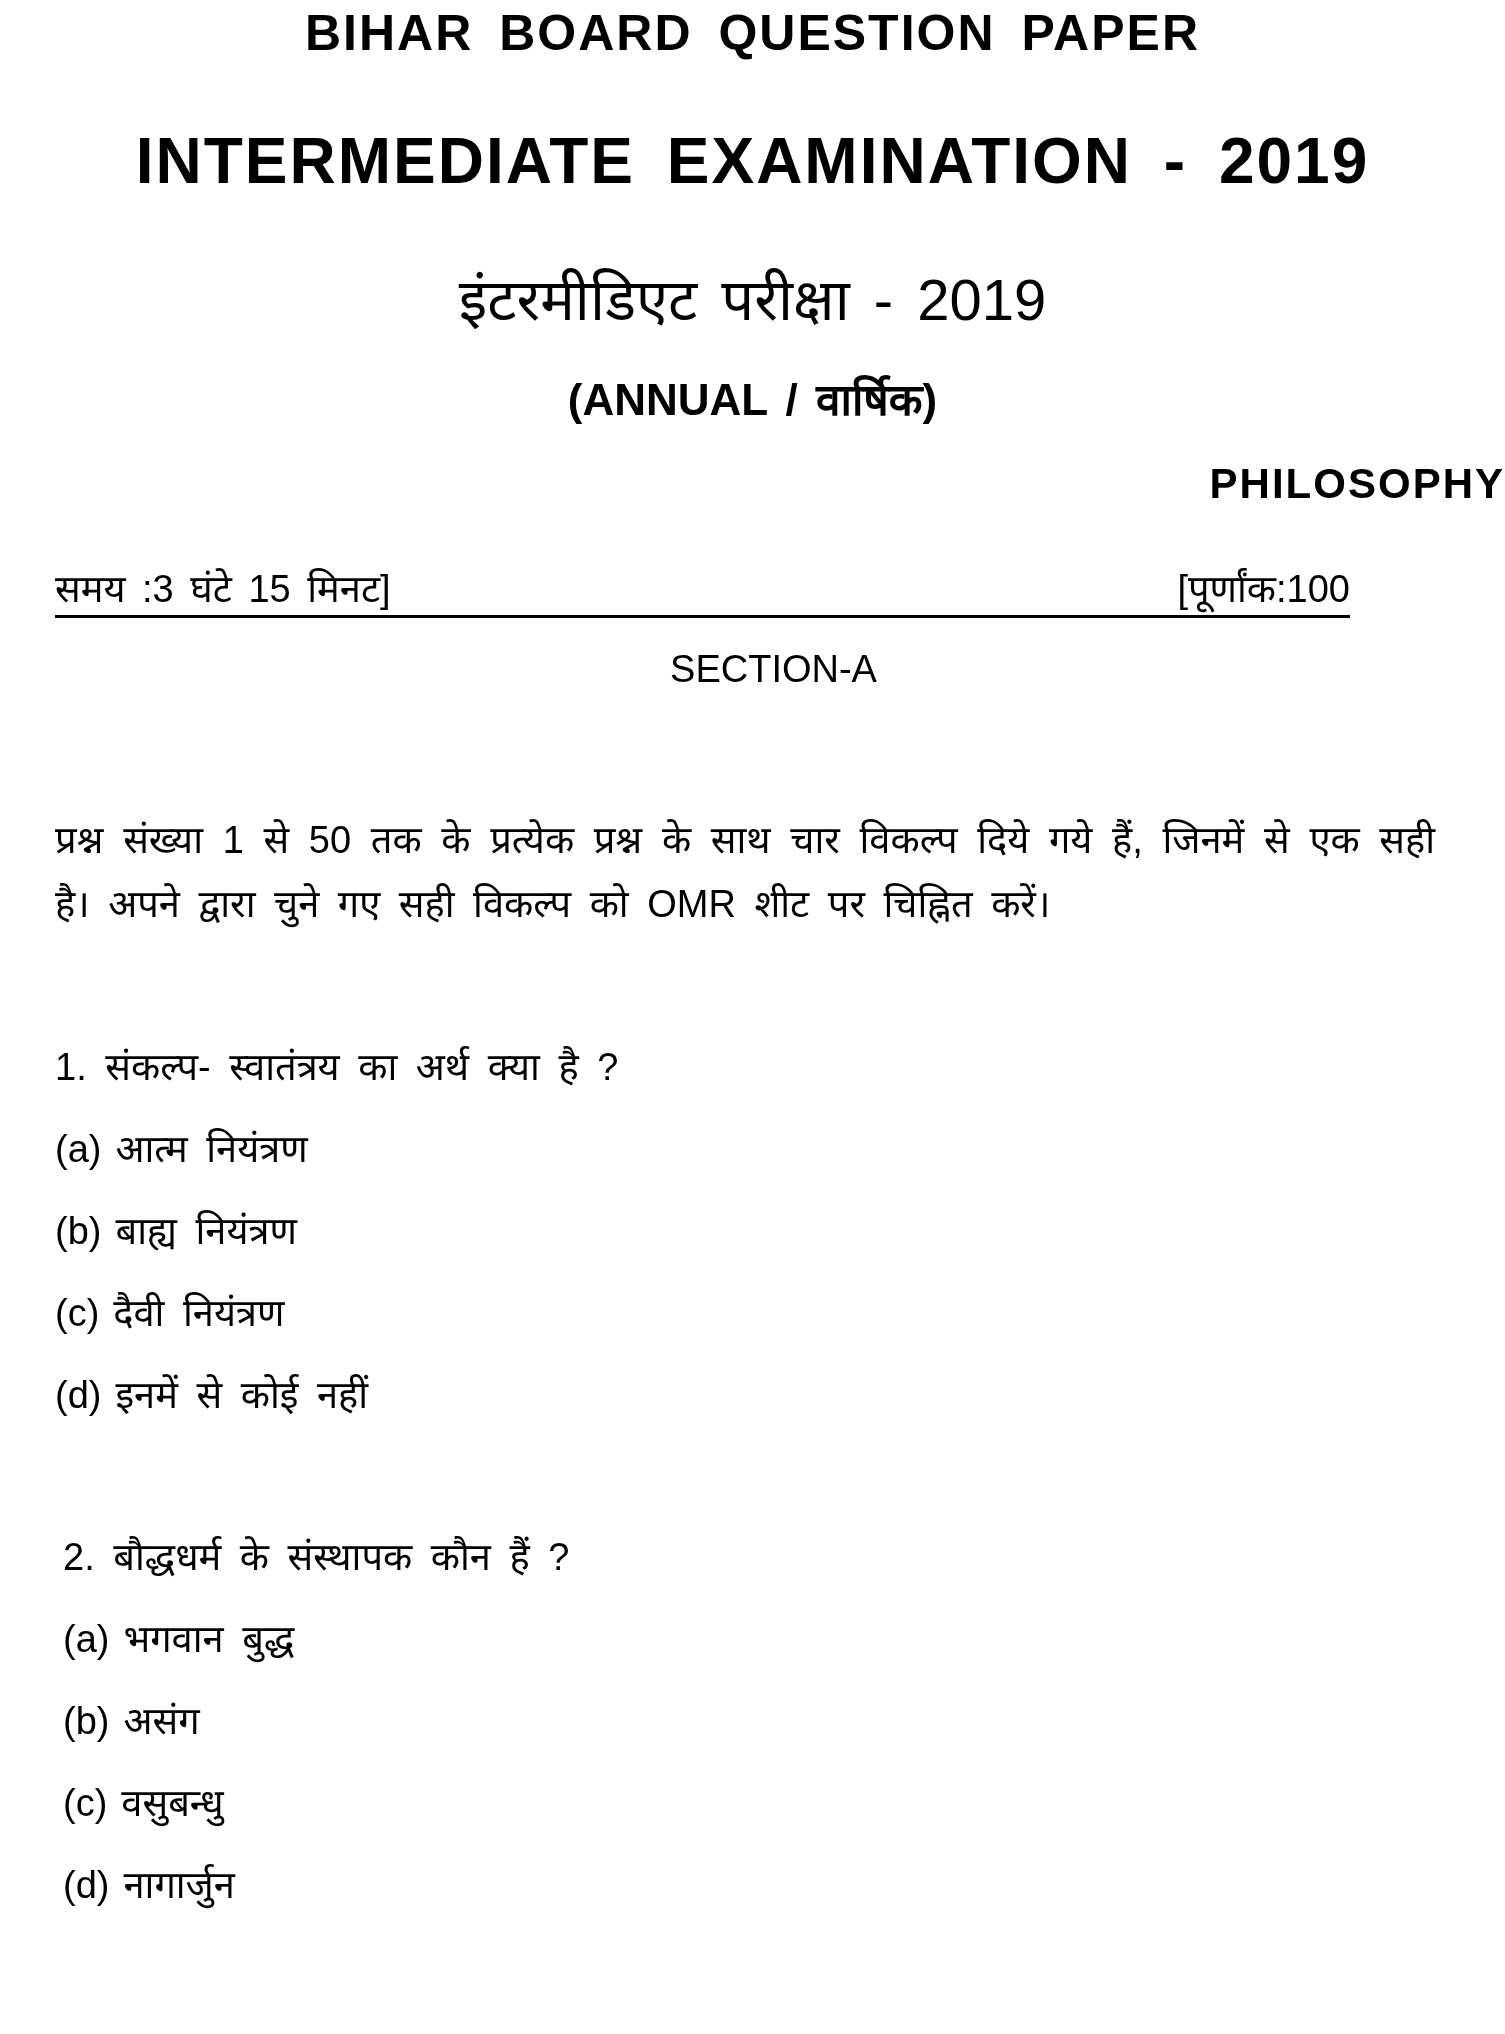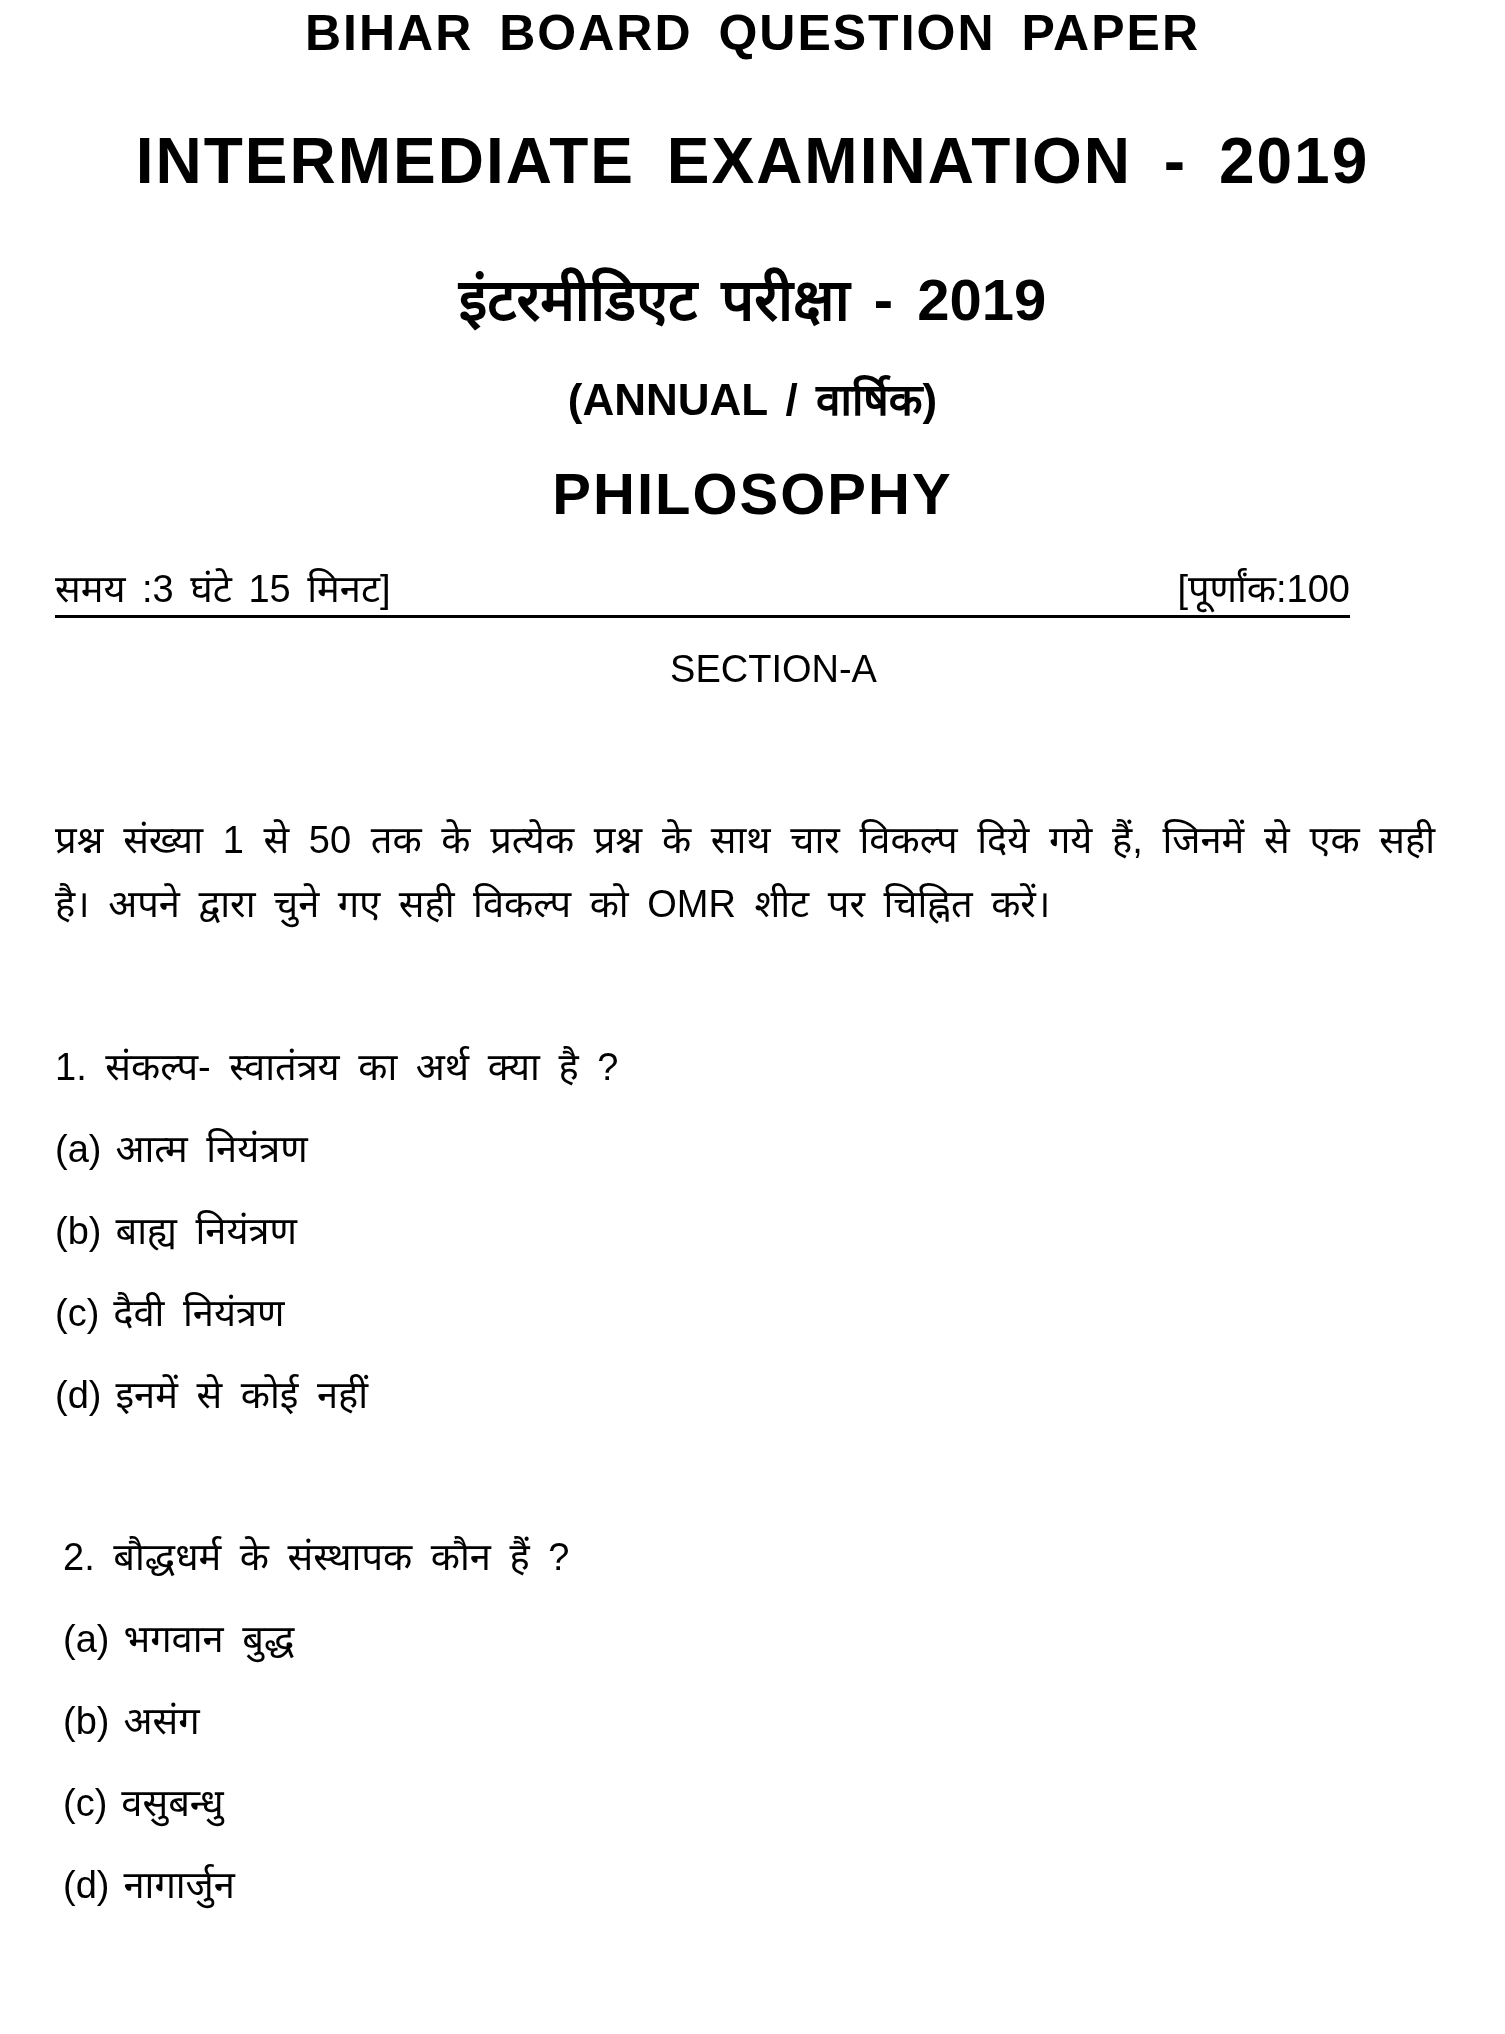--- a/index.html
+++ b/index.html
@@ -38,34 +38,35 @@
     .h-exam {
       top: 124px;
       font-size: 64px;
       font-weight: bold;
       letter-spacing: 2px;
       word-spacing: 12px;
     }
     .h-exam-hi {
       top: 258px;
       font-size: 58px;
-      font-weight: bold;
+      font-weight: normal;
       word-spacing: 8px;
     }
     .h-annual {
       top: 368px;
       font-size: 44px;
       font-weight: bold;
       word-spacing: 6px;
     }
     .h-subject {
       top: 460px;
-      font-size: 58px;
+      font-size: 42px;
       font-weight: bold;
       letter-spacing: 2px;
+      text-align: right;
     }
     .meta-row {
       position: absolute;
       left: 55px;
       top: 565px;
       width: 1295px;
       height: 50px;
       border-bottom: 3px solid #000;
       font-size: 38px;
     }

